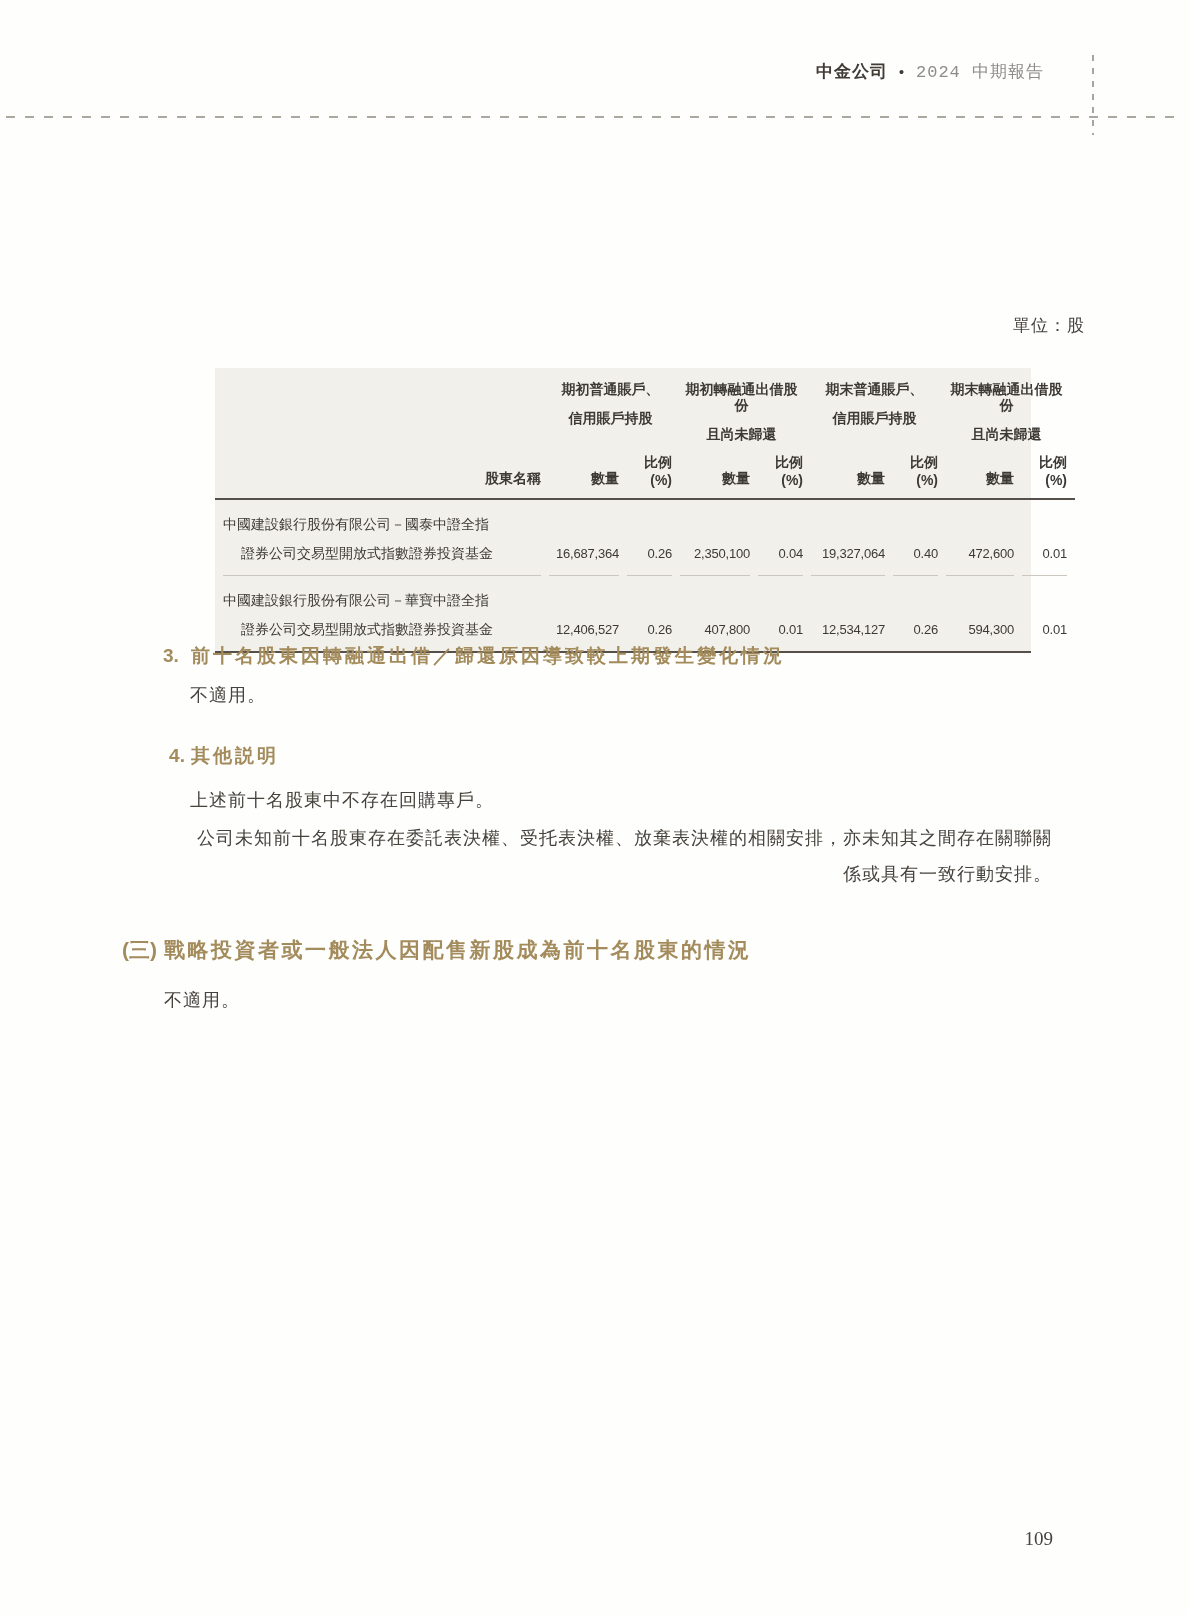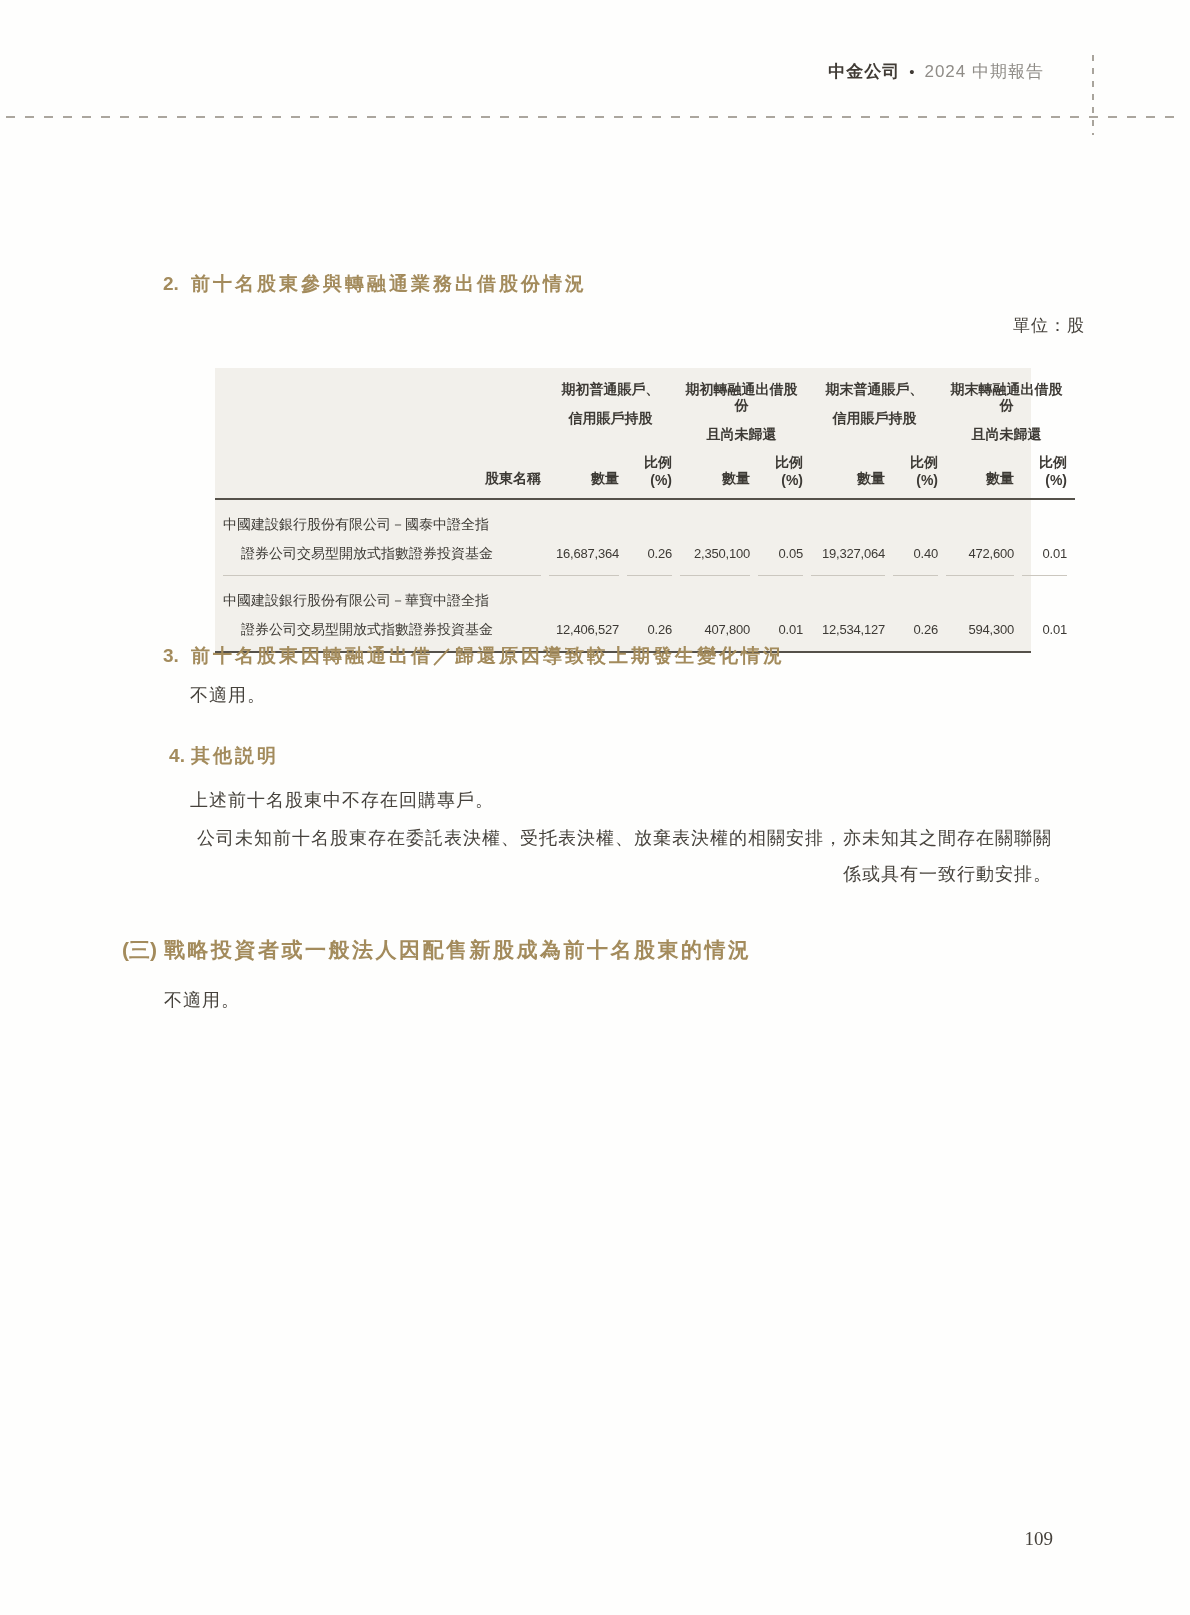--- a/index.html
+++ b/index.html
@@ -4,21 +4,21 @@
 <style>
   html,body { margin:0; padding:0; background:#ffffff; }
   .page {
     position:relative; width:1190px; height:1615px; overflow:hidden;
     background:#fefefd; font-family:"Liberation Sans", sans-serif; color:#46423c;
   }
 
   
   .top-header {
     position:absolute; top:60px; right:146px;
-    font-family:Liberation Sans, sans-serif; font-size:17px; color:#403b35; letter-spacing:1px;
+    font-family:Liberation Mono, monospace; font-size:17px; color:#403b35; letter-spacing:1px;
     white-space:nowrap;
   }
   .top-header .brand { font-weight:bold; }
   .top-header .dot { margin:0 9px; font-size:15px; color:#403b35; }
   .top-header .report { color:#8f8c87; }
 
   .vdash {
     position:absolute; left:1092px; top:55px; width:2px; height:80px;
     background-image:repeating-linear-gradient(to bottom,#a9a49c 0 6px,transparent 6px 13px);
   }
@@ -79,23 +79,20 @@
 <body>
 
 <div class="page">
 
   <div class="top-header">
     <span class="brand">中金公司</span><span class="dot">•</span><span class="report">2024 中期報告</span>
   </div>
   <div class="vdash"></div>
   <div class="hdash"></div>
 
-  <div class="h-num" id="sec2">
-    <span class="num">2.</span><span>前十名股東參與轉融通業務出借股份情況</span>
-  </div>
   <div class="unit">單位：股</div>
 
   <div class="table-wrap">
     <table class="tbl tbl-head">
       <colgroup>
         <col style="width:318px">
           <col style="width:70px">
           <col style="width:45px">
           <col style="width:70px">
           <col style="width:45px">
@@ -152,21 +149,21 @@
       </colgroup>
       <tbody>
           <tr class="r1">
         <td class="name-cell">
           <div class="nl1">中國建設銀行股份有限公司－國泰中證全指</div>
           <div class="nl2">證券公司交易型開放式指數證券投資基金</div>
         </td>
         <td class="val">16,687,364</td>
         <td class="val">0.26</td>
         <td class="val">2,350,100</td>
-        <td class="val">0.05</td>
+        <td class="val">0.04</td>
         <td class="val">19,327,064</td>
         <td class="val">0.40</td>
         <td class="val">472,600</td>
         <td class="val">0.01</td>
       </tr>
       <tr class="r2">
         <td class="name-cell">
           <div class="nl1">中國建設銀行股份有限公司－華寶中證全指</div>
           <div class="nl2">證券公司交易型開放式指數證券投資基金</div>
         </td>

